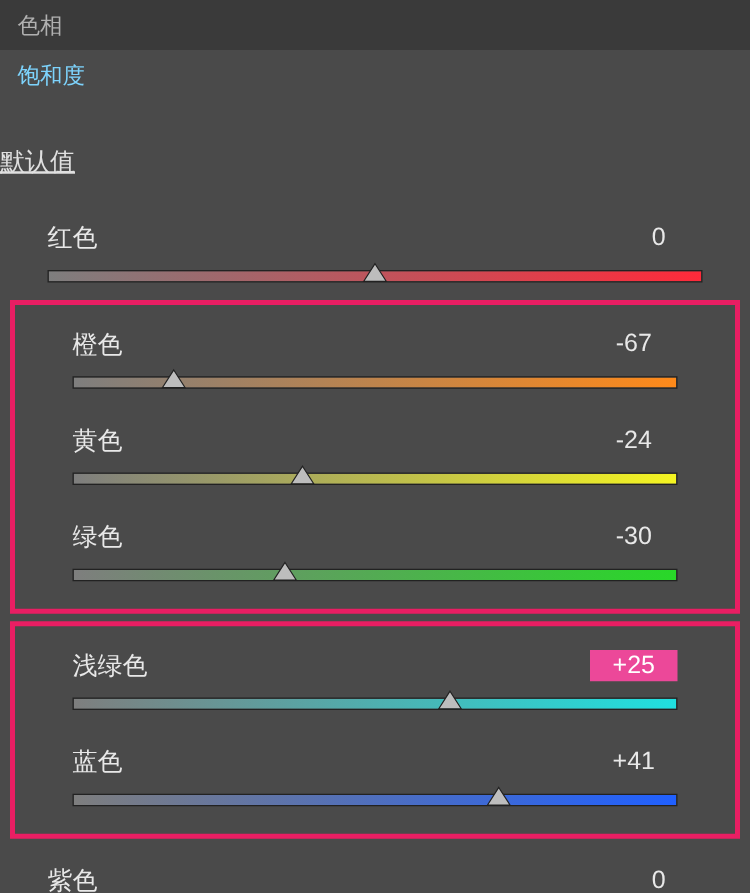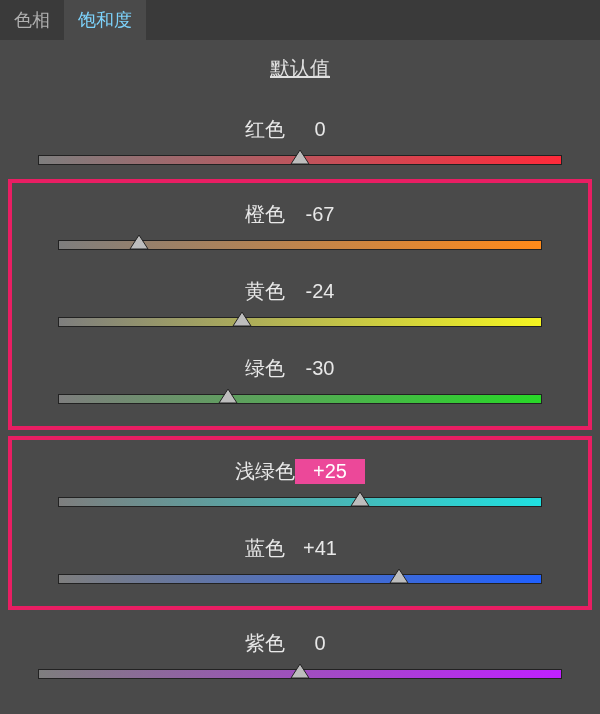--- a/index.html
+++ b/index.html
@@ -8,53 +8,54 @@
   height: 714px;
   background: #4a4a4a;
   font-family: "Microsoft YaHei", Arial, sans-serif;
   color: #d0d0d0;
   overflow: hidden;
 }
 .panel { padding: 0; }
 .tabs {
   display: flex;
   background: #3a3a3a;
+  flex-direction: column;
 }
 .tab {
   padding: 8px 14px;
   font-size: 18px;
   color: #b0b0b0;
   cursor: pointer;
 }
 .tab.active {
   background: #4a4a4a;
   color: #7dd3fc;
 }
 .default-link {
-  text-align: center;
-  margin: 15px 0 20px;
+  text-align: left;
+  margin: 36px 0 20px;
 }
 .default-link span {
   color: #e0e0e0;
   font-size: 20px;
   text-decoration: underline;
   cursor: pointer;
 }
 .sliders { padding: 0 12px; }
 .highlight-box {
   border: 4px solid #e91e63;
   margin: 0 -4px 6px;
   padding: 4px 20px 8px;
 }
 .slider-row {
   padding: 14px 26px 8px;
 }
 .slider-header {
   display: flex;
-  justify-content: center;
+  justify-content: space-between;
   align-items: center;
   font-size: 20px;
   margin-bottom: 12px;
 }
 .slider-label { color: #e8e8e8; }
 .slider-value {
   color: #e8e8e8;
   min-width: 70px;
   text-align: center;
   padding: 1px 6px;

